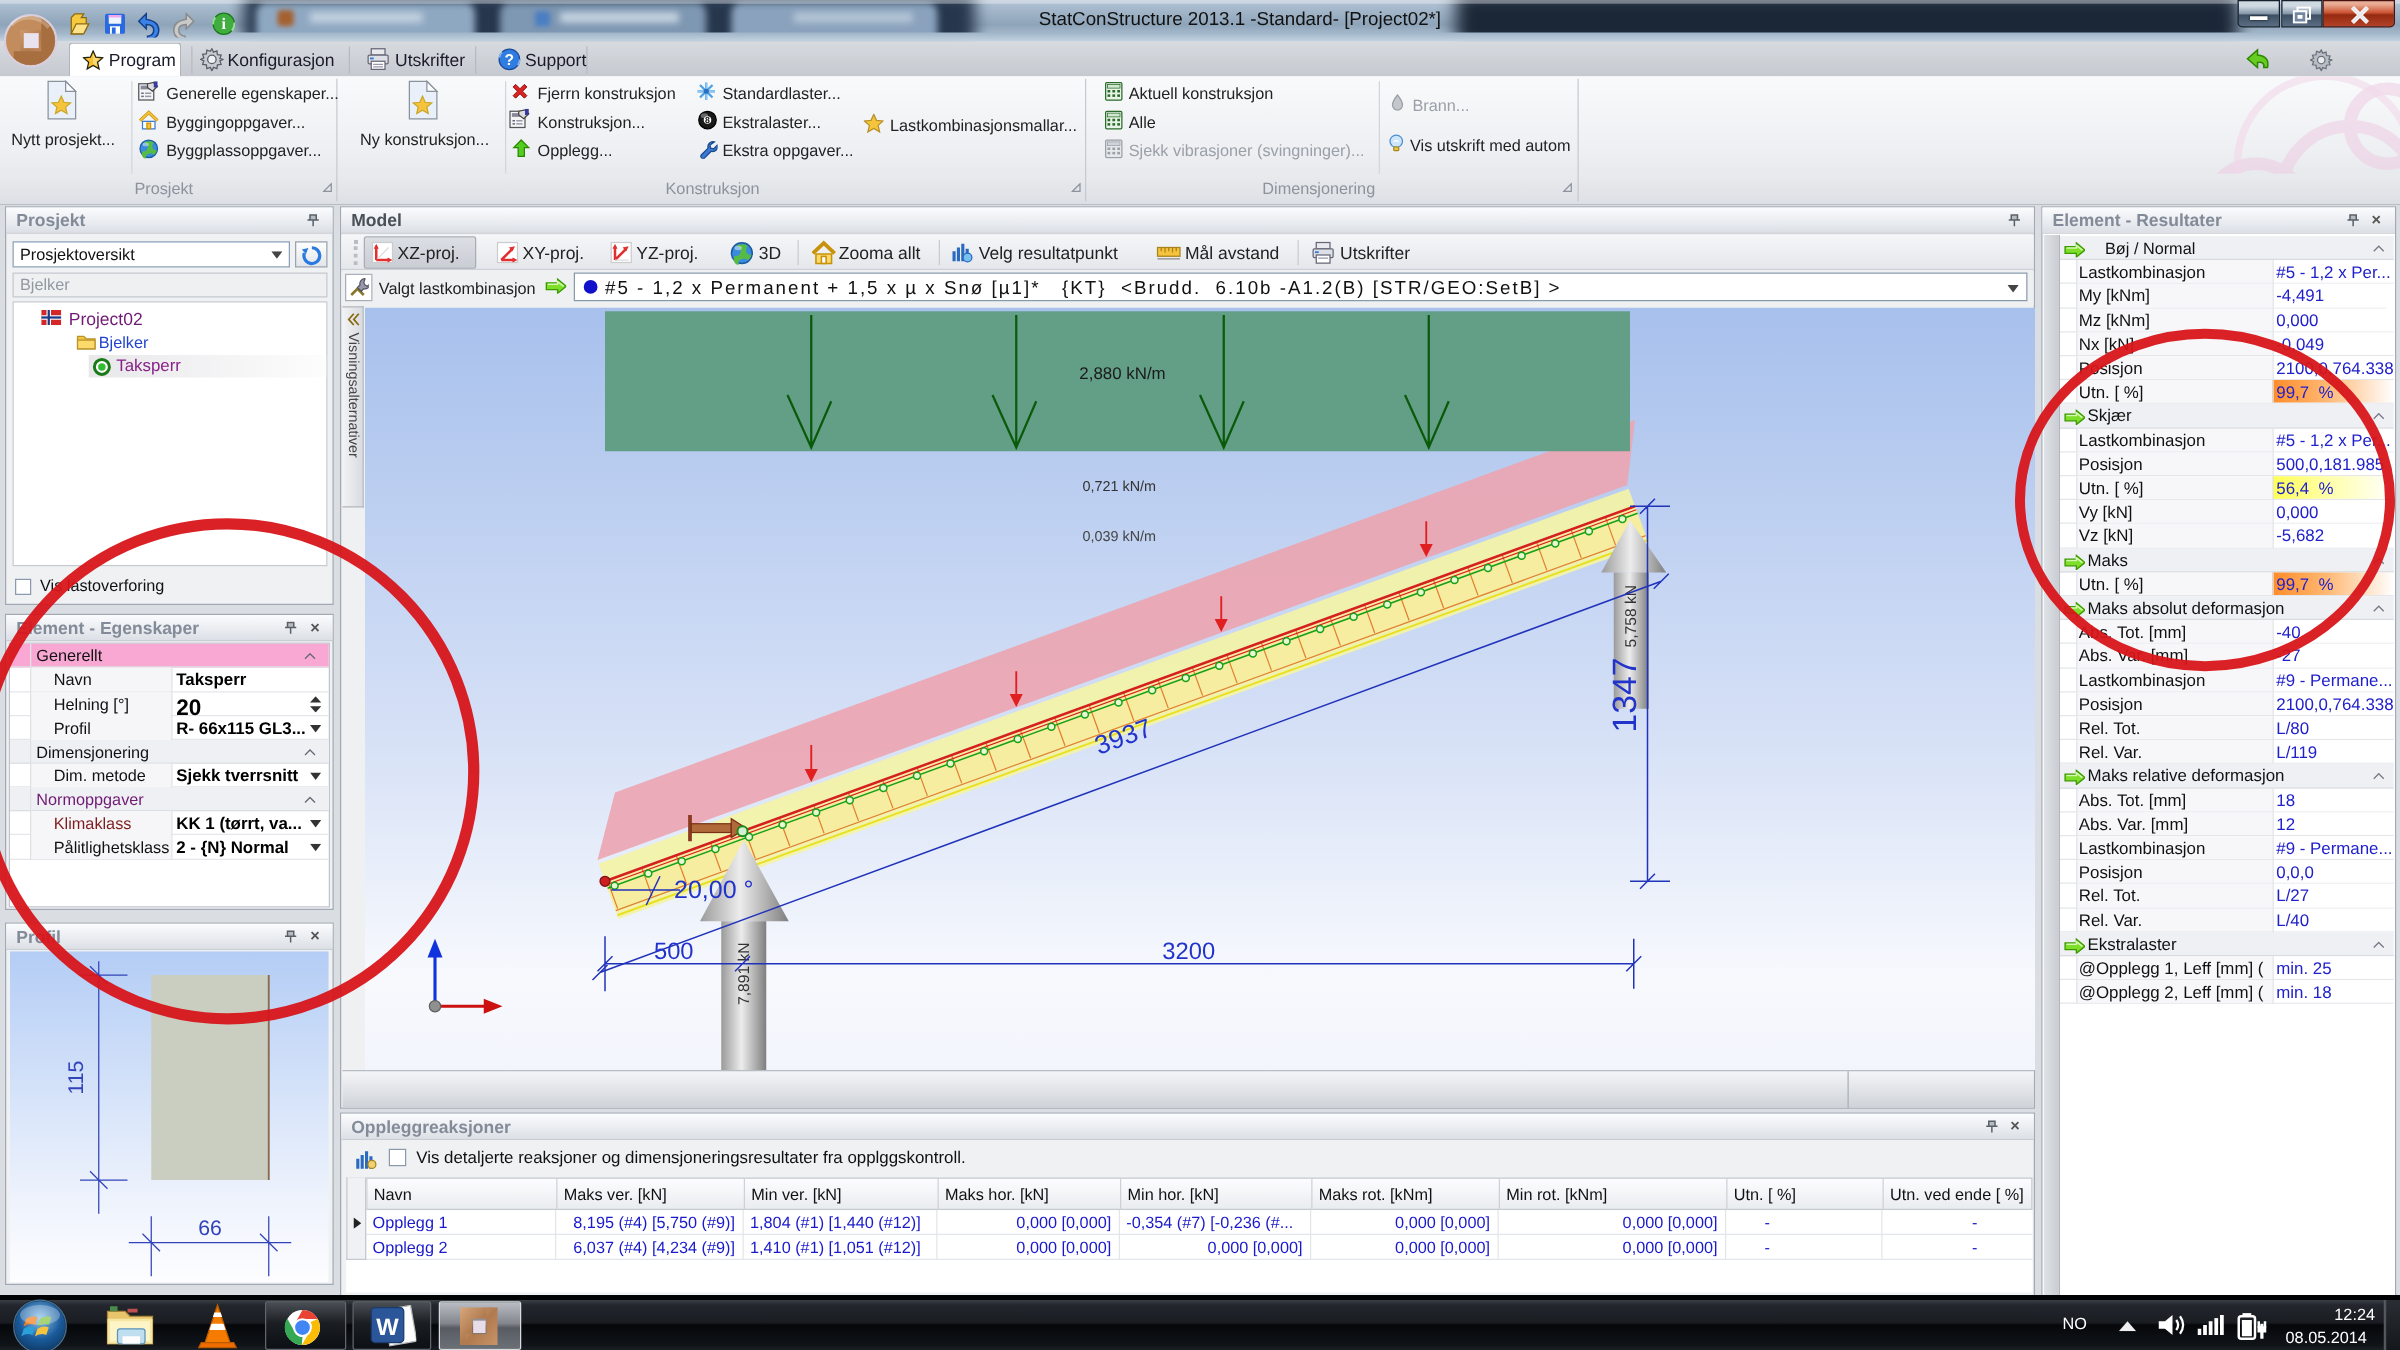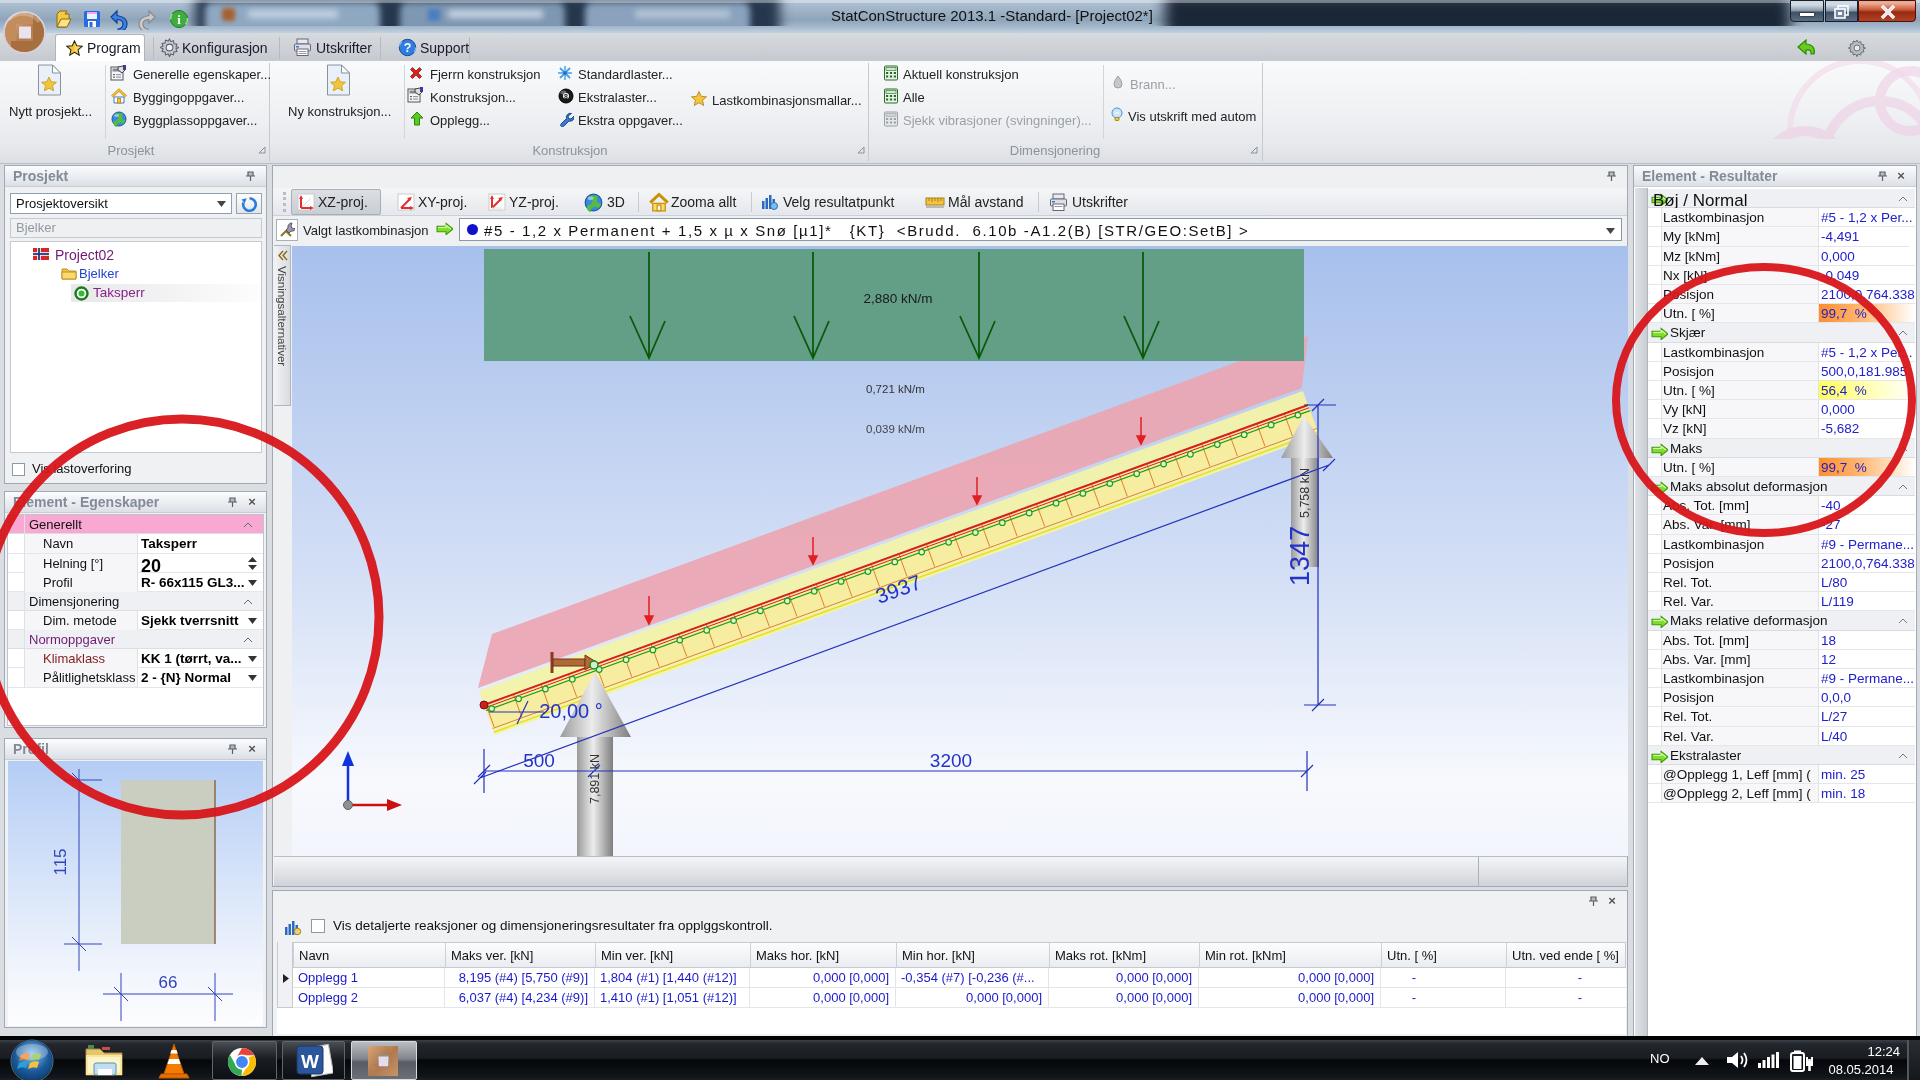--- a/index.html
+++ b/index.html
@@ -458,20 +458,21 @@
   <g stroke="#3344bb" stroke-width="1" fill="none">
    <path d="M71 8v202 M56 19h38 M56 183h38 M64 12l14 14 M64 176l14 14"></path>
    <path d="M113 212v48 M207 212v48 M95 233h130 M106 226l14 14 M200 226l14 14"></path>
   </g>
   <text x="58" y="101" transform="rotate(-90 58 101)" text-anchor="middle" font-size="17" fill="#3344bb" font-family="Liberation Sans">115</text>
   <text x="160" y="227" text-anchor="middle" font-size="17" fill="#3344bb" font-family="Liberation Sans">66</text>
  </svg>
 </div>
 
 <div class="panel" style="left:272px;top:165px;width:1356px;height:722px;background:#eef0f2">
+ <div class="ptitle" style="color:#4a5058">Model</div>
  <svg class="pin" style="right:10px">
       <path d="M3 1h5v4H3z M5.5 5v5 M1 5h9" stroke="#5a6068" fill="#b8bcc2" stroke-width="1.2"></path>
     </svg>
  <div class="abs" style="left:0;top:22px;width:1354px;height:28px;background:linear-gradient(#f5f6f8,#e4e7eb);border-bottom:1px solid #cdd1d7">
   <div class="abs" style="left:10px;top:4px;width:1px;height:20px;border-left:3px dotted #b8bcc4"></div>
   <div class="abs" style="left:18px;top:1px;width:90px;height:26px;background:linear-gradient(#dcdfe4,#c9cdd4);border:1px solid #a8adb6;border-radius:2px"></div>
   <svg class="abs" style="left:24px;top:5px" width="18" height="18">
         <rect x="1" y="1" width="16" height="16" fill="#fff" stroke="#ccc"></rect>
         <path d="M4 15V4M4 15h11" stroke="#e03030" stroke-width="2"></path>
         <path d="M4 2l-2 4h4z M17 15l-4-2v4z" fill="#e03030"></path>
@@ -649,20 +650,21 @@
   <path d="M56 559h41" stroke="#cc1111" stroke-width="2.5"></path>
       <polygon points="95,553 95,565 110,559" fill="#cc1111"></polygon>
   <circle cx="56" cy="559" r="4.5" fill="#909090" stroke="#606060"></circle>
  </svg>
  <div class="abs" style="left:1px;top:690px;width:1353px;height:30px;background:linear-gradient(#f4f5f7,#cfd3d9);border-top:1px solid #b8bcc4">
   <div class="abs" style="left:1204px;top:0;width:1px;height:30px;background:#aab0b8"></div>
  </div>
 </div>
 
 <div class="panel" style="left:272px;top:890px;width:1356px;height:150px">
+ <div class="ptitle">Oppleggreaksjoner</div>
  <svg class="pin" style="right:28px">
       <path d="M3 1h5v4H3z M5.5 5v5 M1 5h9" stroke="#5a6068" fill="#b8bcc2" stroke-width="1.2"></path>
     </svg>
  <div class="px" style="right:9px">×</div>
  <svg class="abs" style="left:11px;top:27px" width="18" height="18">
       <g fill="#2a6ac0">
         <rect x="1" y="9" width="2.5" height="8"></rect>
         <rect x="4.5" y="6" width="2.5" height="11"></rect>
         <rect x="8" y="3" width="2.5" height="14"></rect>
         <rect x="11.5" y="7" width="2.5" height="10"></rect>
@@ -741,21 +743,21 @@
  <div class="ptitle">Element - Resultater</div>
  <svg class="pin" style="right:28px">
       <path d="M3 1h5v4H3z M5.5 5v5 M1 5h9" stroke="#5a6068" fill="#b8bcc2" stroke-width="1.2"></path>
     </svg>
  <div class="px" style="right:9px">×</div>
  <div class="abs" style="left:1px;top:22px;width:13px;height:851px;background:linear-gradient(90deg,#dfe2e6,#c9cdd3);border-right:1px solid #b0b5bc"></div>
     <div class="abs" style="left:14px;top:23px;width:267px;height:19px;background:#eef0f3;border-bottom:1px solid #d8dbe0">
       <svg class="abs" style="left:3px;top:4px" width="17" height="13" viewBox="0 0 16 12">
         <use href="#greenarrow"></use>
       </svg>
-      <span class="t" style="left:5px;top:2px;font-size:17px;color:#111">Bøj / Normal</span>
+      <span class="t" style="left:36px;top:2px;font-size:13px;color:#111">Bøj / Normal</span>
       <svg class="abs" style="right:7px;top:7px" width="10" height="6">
         <path d="M1 5l4-4 4 4" fill="none" stroke="#778"></path>
       </svg>
     </div>
     <div class="abs" style="left:14px;top:42px;width:267px;height:19px;border-bottom:1px solid #e4e6ea">
       <div class="abs" style="left:13px;top:0;width:157px;height:18px;background:#f7f7f9"></div>
       <div class="abs" style="left:170px;top:0;width:97px;height:18px;background:#fff"></div>
       <span class="t" style="left:15px;top:2px;font-size:13.5px;color:#111">Lastkombinasjon</span>
       <span class="t" style="left:173px;top:2px;font-size:13.5px;color:#2020cc">#5 - 1,2 x Per...</span>
       <div class="abs" style="left:13px;top:0;width:1px;height:19px;background:#e0e2e6"></div>

